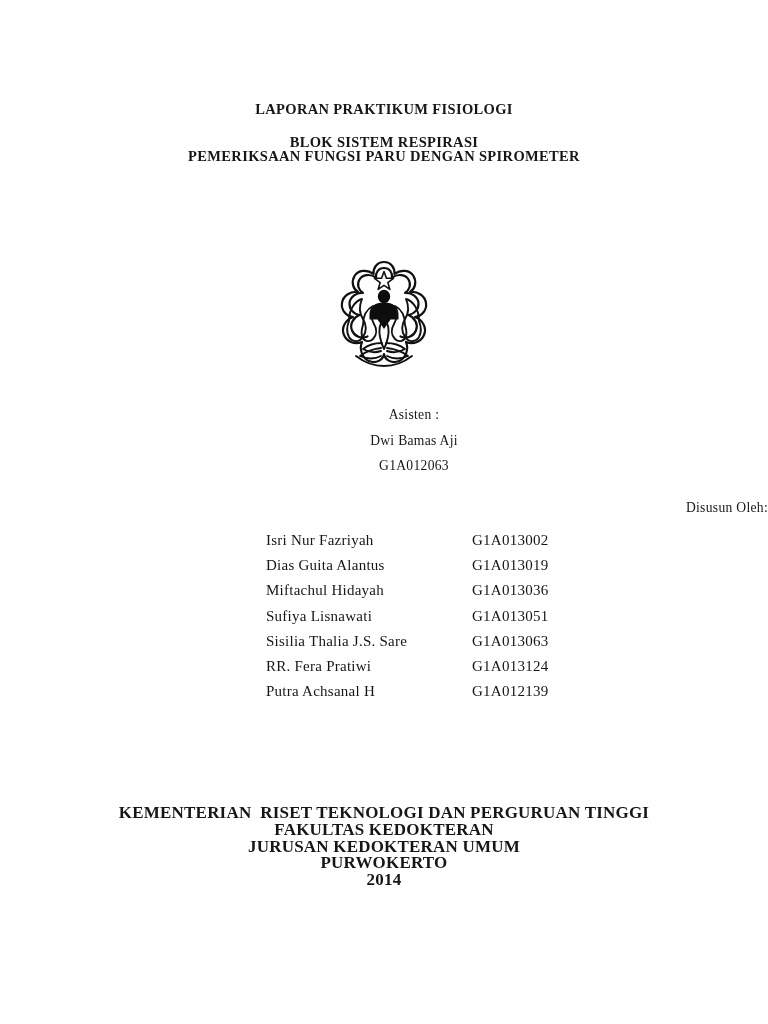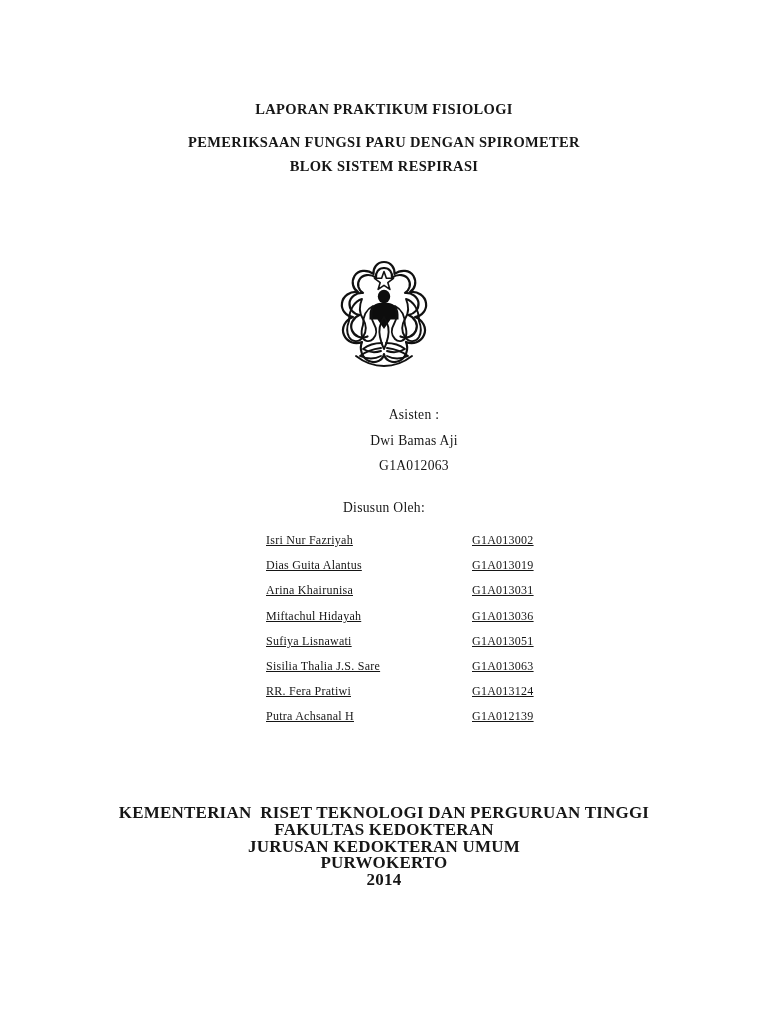--- a/index.html
+++ b/index.html
@@ -70,43 +70,42 @@
     letter-spacing: 0.3px;
     white-space: pre;
   }
 
   
   .compiled-heading {
     position: absolute;
     top: 500px;
     left: 0;
     width: 768px;
-    text-align: center;
+    text-align: right;
     font-size: 13.6px;
     letter-spacing: 0.3px;
     white-space: pre;
   }
 
   
   .students {
     position: absolute;
     top: 528px;
     left: 266px;
     width: 300px;
     border-collapse: collapse;
   }
   .students td {
-    font-size: 12px;
+    font-size: 15px;
     line-height: 25.2px;
     height: 25.2px;
     padding: 0;
     letter-spacing: 0.25px;
     vertical-align: baseline;
     white-space: pre;
-    text-decoration: underline;
   }
   .students td.name { width: 206px; text-align: left; }
   .students td.nim  { text-align: left; }
 
   
   .footer-block {
     position: absolute;
     top: 805px;
     left: 0;
     width: 768px;
@@ -121,22 +120,22 @@
   }
   .footer-block .fline.small-year { letter-spacing: 0.3px; }
 </style>
 </head>
 <body>
 
 <div class="page">
 
   <div class="title-block">
     <div class="title-line l1">LAPORAN PRAKTIKUM FISIOLOGI</div>
+    <div class="title-line l3">BLOK SISTEM RESPIRASI</div>
     <div class="title-line l2">PEMERIKSAAN FUNGSI PARU DENGAN SPIROMETER</div>
-    <div class="title-line l3">BLOK SISTEM RESPIRASI</div>
   </div>
 
   <div class="logo-wrap">
     <svg viewBox="0 0 118 112" xmlns="http://www.w3.org/2000/svg">
       <g fill="none" stroke="#111111" stroke-width="2.2" stroke-linejoin="round" stroke-linecap="round">
 
         <path d="M59 3
                  C 66 3 70 9 69.5 15
                  C 76 10 85 11 88.5 17
                  C 92 23 90 30 85 33
@@ -229,24 +228,20 @@
     <tbody>
       <tr>
         <td class="name">Isri Nur Fazriyah</td>
         <td class="nim">G1A013002</td>
       </tr>
       <tr>
         <td class="name">Dias Guita Alantus</td>
         <td class="nim">G1A013019</td>
       </tr>
       <tr>
-        <td class="name">Arina Khairunisa</td>
-        <td class="nim">G1A013031</td>
-      </tr>
-      <tr>
         <td class="name">Miftachul Hidayah</td>
         <td class="nim">G1A013036</td>
       </tr>
       <tr>
         <td class="name">Sufiya Lisnawati</td>
         <td class="nim">G1A013051</td>
       </tr>
       <tr>
         <td class="name">Sisilia Thalia J.S. Sare</td>
         <td class="nim">G1A013063</td>

